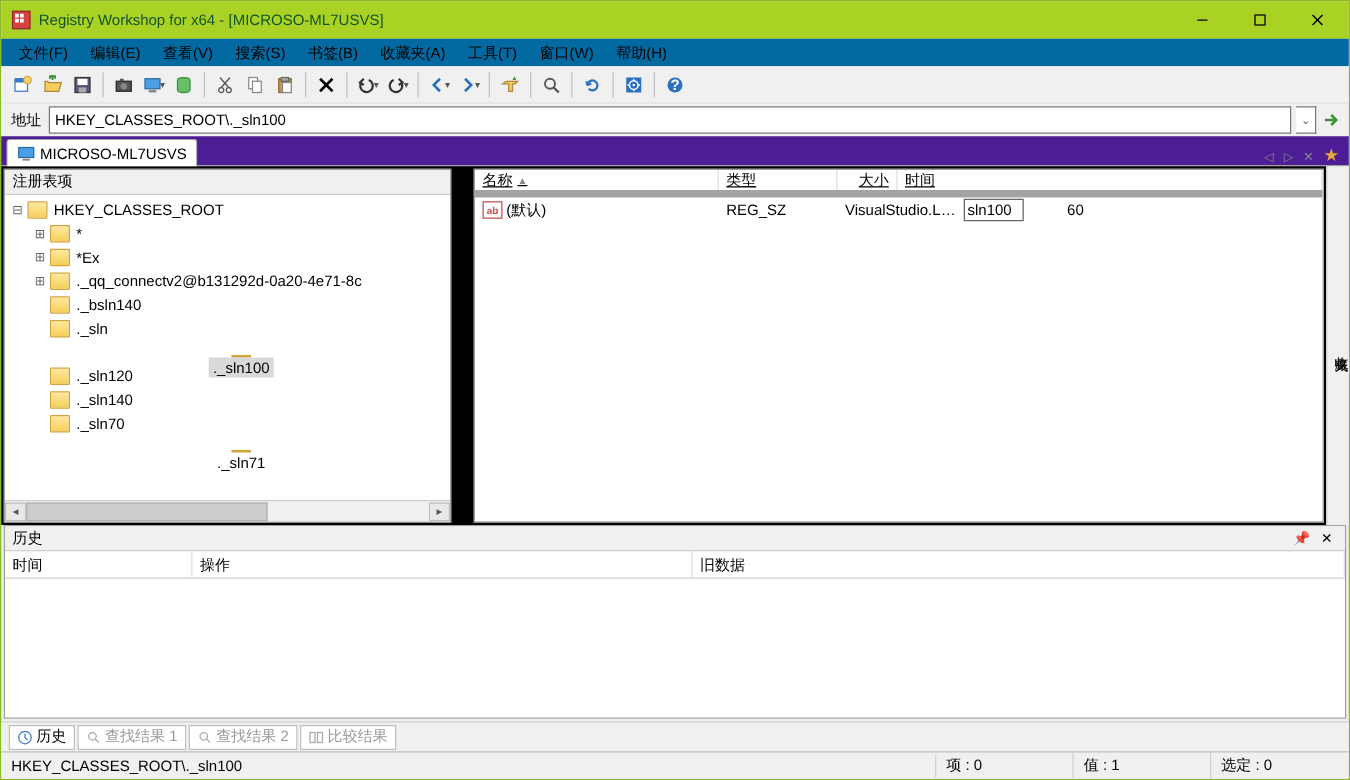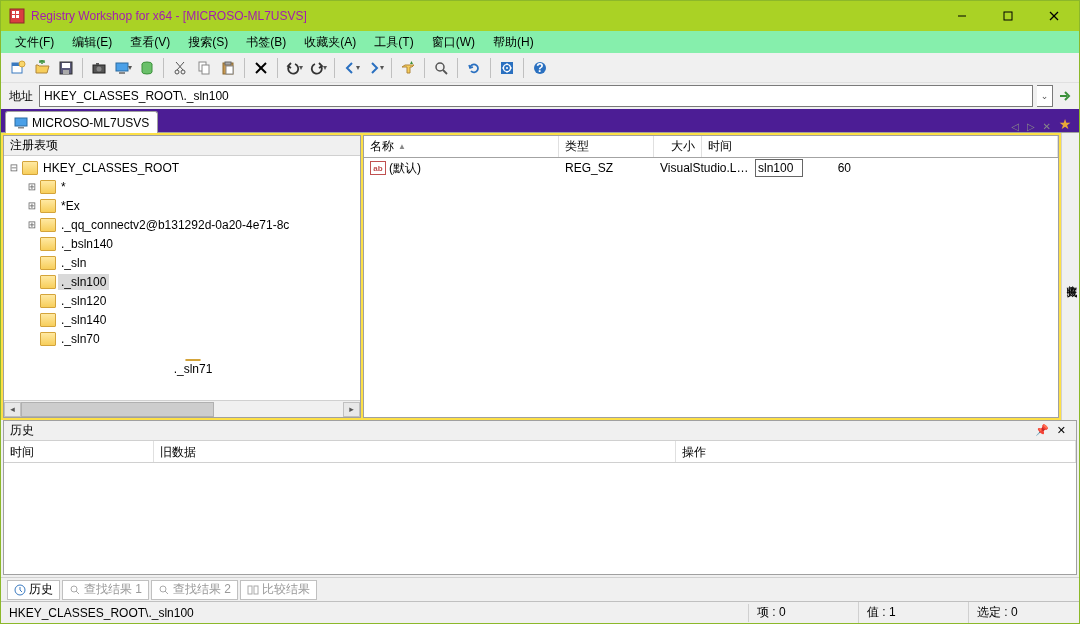--- a/index.html
+++ b/index.html
@@ -1,54 +1,54 @@
 <!DOCTYPE html>
 <html><head>
 <meta charset="utf-8">
 <style>
 * { margin: 0; padding: 0; box-sizing: border-box; font-family: "Microsoft YaHei", "Segoe UI", Tahoma, sans-serif; font-size: 12px; }
 body { background: #fff; overflow: hidden; }
 .window { width: 1080px; height: 624px; border: 1px solid #8cb82a; display: flex; flex-direction: column; background: #f0f0f0; }
 .titlebar { height: 30px; background: #aad225; display: flex; align-items: center; padding: 0 2px; }
 .titlebar .app-icon { width: 16px; height: 16px; margin: 0 6px; }
-.titlebar .title { flex: 1; color: #a21caf; font-size: 12px; }
+.titlebar .title { flex: 1; color: #14532d; font-size: 12px; }
 .titlebar .btn { width: 46px; height: 30px; display: flex; align-items: center; justify-content: center; color: #000; }
-.menubar { height: 22px; background: #86efac; display: flex; align-items: center; padding: 2px 6px; gap: 2px; }
+.menubar { height: 22px; background: #0369a1; display: flex; align-items: center; padding: 2px 6px; gap: 2px; }
 .menubar .m { padding: 1px 8px; }
 .toolbar { height: 30px; background: #f0f0f0; display: flex; align-items: center; padding: 2px 6px; gap: 2px; border-bottom: 1px solid #e0e0e0; }
 .toolbar .sep { width: 1px; height: 20px; background: #c0c0c0; margin: 0 3px; }
 .toolbar .tb { width: 22px; height: 22px; display: flex; align-items: center; justify-content: center; }
 .toolbar .dd { display: flex; align-items: center; }
 .toolbar .dd .caret { font-size: 8px; color: #555; margin-left: -2px; }
 .addrbar { height: 26px; background: #f0f0f0; display: flex; align-items: center; padding: 2px 6px; gap: 4px; }
 .addrbar .lbl { padding: 0 2px; }
 .addrbar input { flex: 1; height: 22px; border: 1px solid #7a7a7a; padding: 0 4px; background: #fff; }
 .addrbar .dropbtn { width: 16px; height: 22px; border: 1px solid #7a7a7a; border-left: none; display: flex; align-items: center; justify-content: center; background: #fff; font-size: 9px; color: #555; }
 .tabstrip { height: 24px; background: #4c1d95; display: flex; align-items: flex-end; border-bottom: 1px solid #a0a0a0; padding: 0 4px; }
 .tabstrip .tab { height: 22px; border: 1px solid #a0a0a0; border-bottom: none; background: #fff; display: flex; align-items: center; padding: 0 8px; gap: 4px; position: relative; top: 1px; border-radius: 3px 3px 0 0; }
 .tabstrip .spacer { flex: 1; }
 .tabstrip .tabctrl { font-size: 10px; color: #888; padding: 0 4px; }
 .tabstrip .star { width: 20px; text-align: center; color: #e8a838; font-size: 14px; }
-.main { flex: 1; display: flex; background: #fde047; min-height: 0; }
+.main { flex: 1; display: flex; background: #000000; min-height: 0; gap: 16px; }
 .leftpanel { width: 358px; border: 1px solid #a0a0a0; margin: 2px; display: flex; flex-direction: column; background: #fff; }
 .panelhdr { height: 20px; background: #f0f0f0; border-bottom: 1px solid #d0d0d0; padding: 2px 6px; display: flex; align-items: center; }
 .tree { flex: 1; overflow: auto; padding: 2px 0; position: relative; }
 .treeitem { display: flex; align-items: center; height: 19px; white-space: nowrap; }
 .treeitem .toggle { width: 12px; text-align: center; color: #666; font-size: 10px; }
 .treeitem .toggle.none { visibility: hidden; }
 .treeitem .icon { width: 16px; height: 14px; margin: 0 2px; }
 .treeitem .label { padding: 1px 3px; }
 .treeitem.selected .label { background: #d9d9d9; }
 .folder-icon { background: linear-gradient(#ffe9a2, #f7ce5b); border: 1px solid #d4a43a; border-radius: 1px; }
 .hscroll { height: 17px; background: #f0f0f0; border-top: 1px solid #d0d0d0; display: flex; align-items: center; }
 .hscroll .btn { width: 17px; height: 15px; background: #e8e8e8; border: 1px solid #c0c0c0; display: flex; align-items: center; justify-content: center; font-size: 9px; color: #555; }
 .hscroll .track { flex: 1; height: 15px; background: #f0f0f0; position: relative; }
 .hscroll .thumb { position: absolute; left: 0; width: 60%; height: 100%; background: #cdcdcd; border: 1px solid #b0b0b0; }
 .rightpanel { flex: 1; border: 1px solid #a0a0a0; margin: 2px 2px 2px 0; display: flex; flex-direction: column; background: #fff; }
-.listhdr { height: 22px; display: flex; border-bottom: 1px solid #a3a3a3; background: #fff; }
+.listhdr { height: 22px; display: flex; border-bottom: 6px solid #a3a3a3; background: #fff; text-decoration: underline; }
 .listhdr .col { border-right: 1px solid #e0e0e0; padding: 3px 6px; display: flex; align-items: center; }
 .listhdr .col .sort { font-size: 8px; color: #888; margin-left: 4px; }
 .listrow { height: 20px; display: flex; align-items: center; }
 .listrow .cell { padding: 2px 6px; overflow: hidden; white-space: nowrap; text-overflow: ellipsis; display: flex; align-items: center; }
 .listrow .edit { border: 1px solid #666; background: #fff; height: 18px; padding: 0 2px; }
 .ab-icon { width: 16px; height: 14px; border: 1px solid #c05050; background: #fff; color: #c05050; font-size: 8px; font-weight: bold; display: flex; align-items: center; justify-content: center; margin-right: 3px; }
 .sidebar-right { width: 18px; background: #f0f0f0; border-left: 1px solid #d0d0d0; writing-mode: vertical-rl; text-align: center; padding: 4px 0; font-size: 11px; }
 .bottom { height: 155px; border: 1px solid #a0a0a0; margin: 0 2px 2px 2px; display: flex; flex-direction: column; background: #fff; }
 .bottom .hdr { height: 20px; background: #f0f0f0; border-bottom: 1px solid #d0d0d0; display: flex; align-items: center; padding: 2px 6px; }
 .bottom .hdr .pin { margin-left: auto; font-size: 11px; color: #555; padding: 0 4px; }
@@ -311,21 +311,21 @@
             <div class="treeitem" style="padding-left: 22px;">
               <span class="toggle none">⊞</span>
               <span class="icon folder-icon"></span>
               <span class="label">._bsln140</span>
             </div>
             <div class="treeitem" style="padding-left: 22px;">
               <span class="toggle none">⊞</span>
               <span class="icon folder-icon"></span>
               <span class="label">._sln</span>
             </div>
-            <div class="treeitem selected" style="padding-left: 22px;">
+            <div class="treeitem selected" style="padding-left: 22px; flex-direction: column;">
               <span class="toggle none">⊞</span>
               <span class="icon folder-icon"></span>
               <span class="label">._sln100</span>
             </div>
             <div class="treeitem" style="padding-left: 22px;">
               <span class="toggle none">⊞</span>
               <span class="icon folder-icon"></span>
               <span class="label">._sln120</span>
             </div>
             <div class="treeitem" style="padding-left: 22px;">
@@ -382,22 +382,22 @@
   </div>
 
   <div class="bottom">
     <div class="hdr">
       <span>历史</span>
       <span class="pin">📌</span>
       <span class="x">✕</span>
     </div>
     <div class="cols">
       <div class="c" style="width:150px">时间</div>
+      <div class="c" style="width:400px">操作</div>
       <div class="c" style="flex:1">旧数据</div>
-      <div class="c" style="width:400px">操作</div>
     </div>
     <div class="body"></div>
   </div>
 
   <div class="bottomtabs">
     <div class="bt">
         <span class="ic">
           <svg width="12" height="12">
             <circle cx="6" cy="6" r="5" fill="none" stroke="#3a7ac0"></circle>
             <path d="M6 3 L6 6 L8 8" stroke="#3a7ac0" fill="none"></path>

